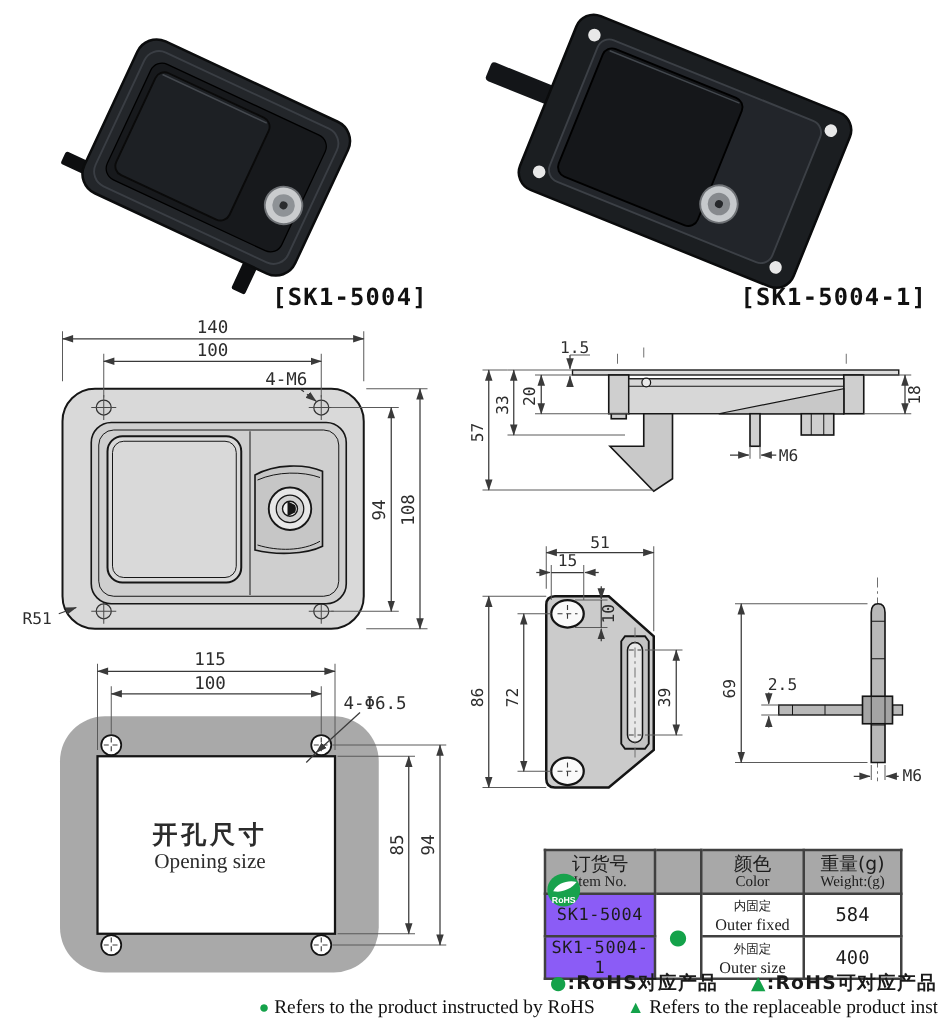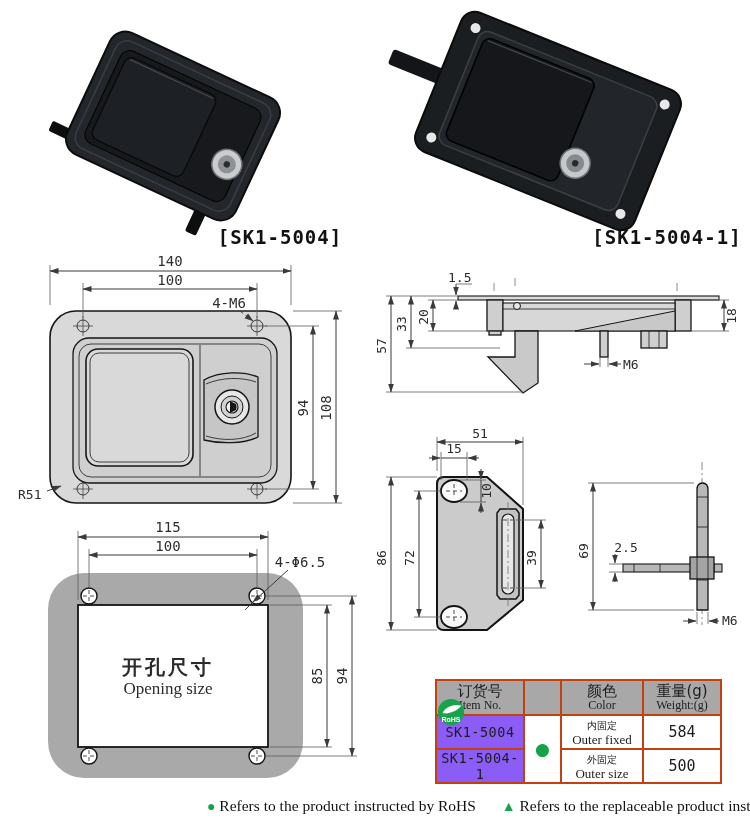--- a/index.html
+++ b/index.html
@@ -19,21 +19,21 @@
   .thin{stroke:#161616;stroke-width:0.8;fill:none;}
   .cross{stroke:#4a4a4a;stroke-width:0.8;}
   .cl{stroke:#707070;stroke-width:0.8;stroke-dasharray:8 3 2 3;fill:none;}
   .dash{stroke:#3a3a3a;stroke-width:0.9;stroke-dasharray:4 3;fill:none;}
   .opening-cn{font:bold 20px "DejaVu Serif", serif;fill:#2b2b2b;letter-spacing:3px;}
   .opening-en{font:17px "Liberation Serif", serif;fill:#2b2b2b;}
 
   
   .spec-table{position:absolute;left:435px;top:679px;border-collapse:collapse;
               text-align:center;color:#1c1c1c;}
-  .spec-table td,.spec-table th{border:2px solid #c2410c;padding:0 2px;}
+  .spec-table td,.spec-table th{border:2px solid #404040;padding:0 2px;}
   .spec-table th{background:#a8a8a8;font-weight:normal;}
   .hdr-cn{display:block;font-size:15px;line-height:16px;}
   .hdr-en{display:block;font-size:12px;line-height:13px;font-family:"Liberation Serif", serif;}
   .cell-item{background:#8b5cf6;font:13.5px "DejaVu Sans Mono", monospace;letter-spacing:.5px;width:82px;height:32px;}
   .cell-rohs{width:31px;background:#fff;}
   .rohs-dot{color:#14a24a;font-size:17px;line-height:10px;}
   .cell-color{width:76px;}
   .col-cn{display:block;font-size:10px;line-height:15px;}
   .col-en{display:block;font-size:13px;line-height:14px;font-family:"Liberation Serif", serif;}
   .cell-weight{width:72px;font:15px "DejaVu Sans Mono", monospace;}
@@ -351,25 +351,30 @@
         <span class="col-en">Outer fixed</span>
       </td>
       <td class="cell-weight">584</td>
     </tr>
     <tr>
       <td class="cell-item" style="height:31px;">SK1-5004-1</td>
       <td class="cell-color">
         <span class="col-cn">外固定</span>
         <span class="col-en">Outer size</span>
       </td>
-      <td class="cell-weight">500</td>
+      <td class="cell-weight">400</td>
     </tr>
   </tbody>
     </table>
 
+  <div class="legend-cn">
+    <span class="sym">●</span><span>:RoHS对应产品</span>
+    <span class="gap" style="display:inline-block;width:14px;"></span>
+    <span class="sym">▲</span><span>:RoHS可对应产品</span>
+  </div>
 
   <div class="legend-en">
     <span class="sym">●</span>
     <span>Refers to the product instructed by RoHS</span>
     <span class="gap"></span>
     <span class="sym">▲</span>
     <span>Refers to the replaceable product instructed by RoHS</span>
   </div>
 
 </div>

